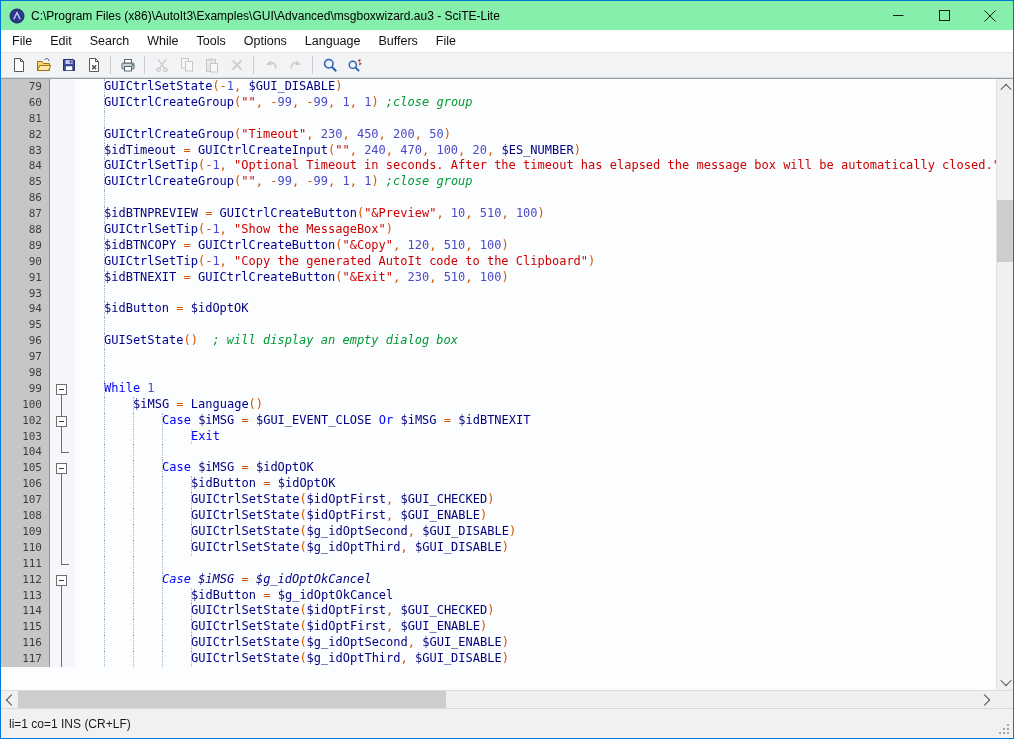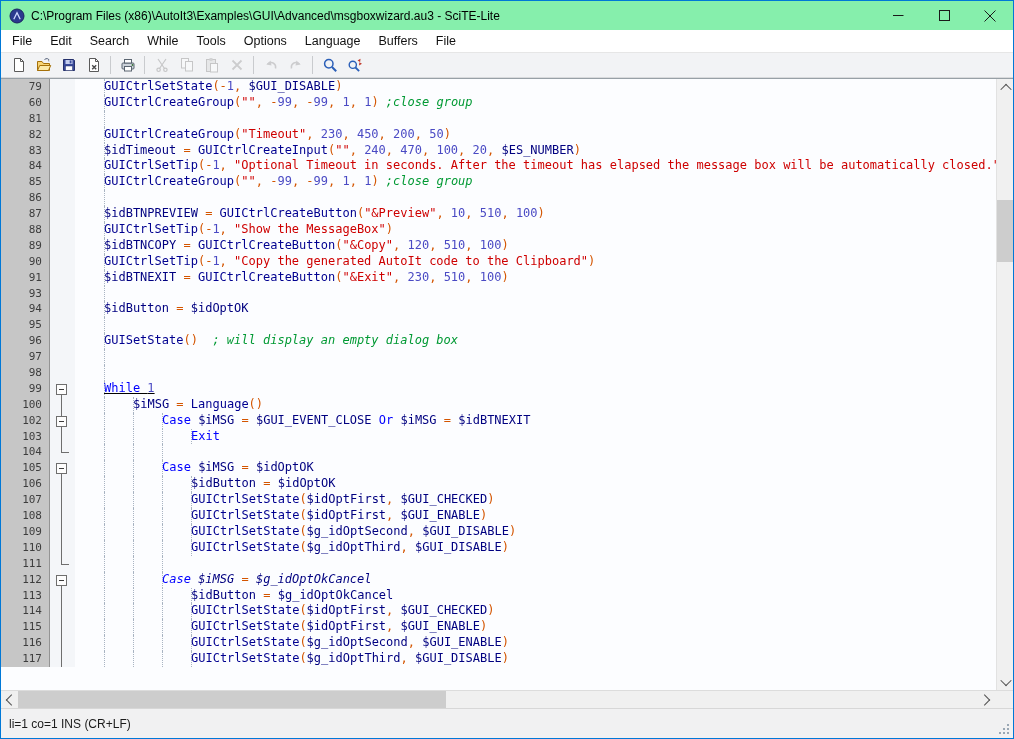--- a/index.html
+++ b/index.html
@@ -299,21 +299,21 @@
             <span class="ln">98</span>
             <span class="fold"></span>
             <span class="code"><i class="gl" style="left: 29px;"></i></span>
           </div>
           <div class="row">
             <span class="ln">99</span>
             <span class="fold">
               <i class="fseg" style="top: 14px; bottom: 0px;"></i>
               <i class="fbox"></i>
             </span>
-            <span class="code"><i class="gl" style="left: 29px;"></i><span style="padding-left: 29px; display: inline-block; text-decoration: underline;"><span class="tok-k">While </span><span class="tok-n">1</span></span></span>
+            <span class="code"><i class="gl" style="left: 29px;"></i><span style="padding-left: 29px; display: inline-block;"><span class="tok-k">While </span><span class="tok-n">1</span></span></span>
           </div>
           <div class="row">
             <span class="ln">100</span>
             <span class="fold">
               <i class="fseg" style="top: 0px; bottom: 0px;"></i>
             </span>
             <span class="code"><i class="gl" style="left: 29px;"></i><i class="gl" style="left: 58px;"></i><span style="padding-left: 58px; display: inline-block;"><span class="tok-v">$iMSG</span><span class="tok-o"> = </span><span class="tok-f">Language</span><span class="tok-o">()</span></span></span>
           </div>
           <div class="row">
             <span class="ln">102</span>

